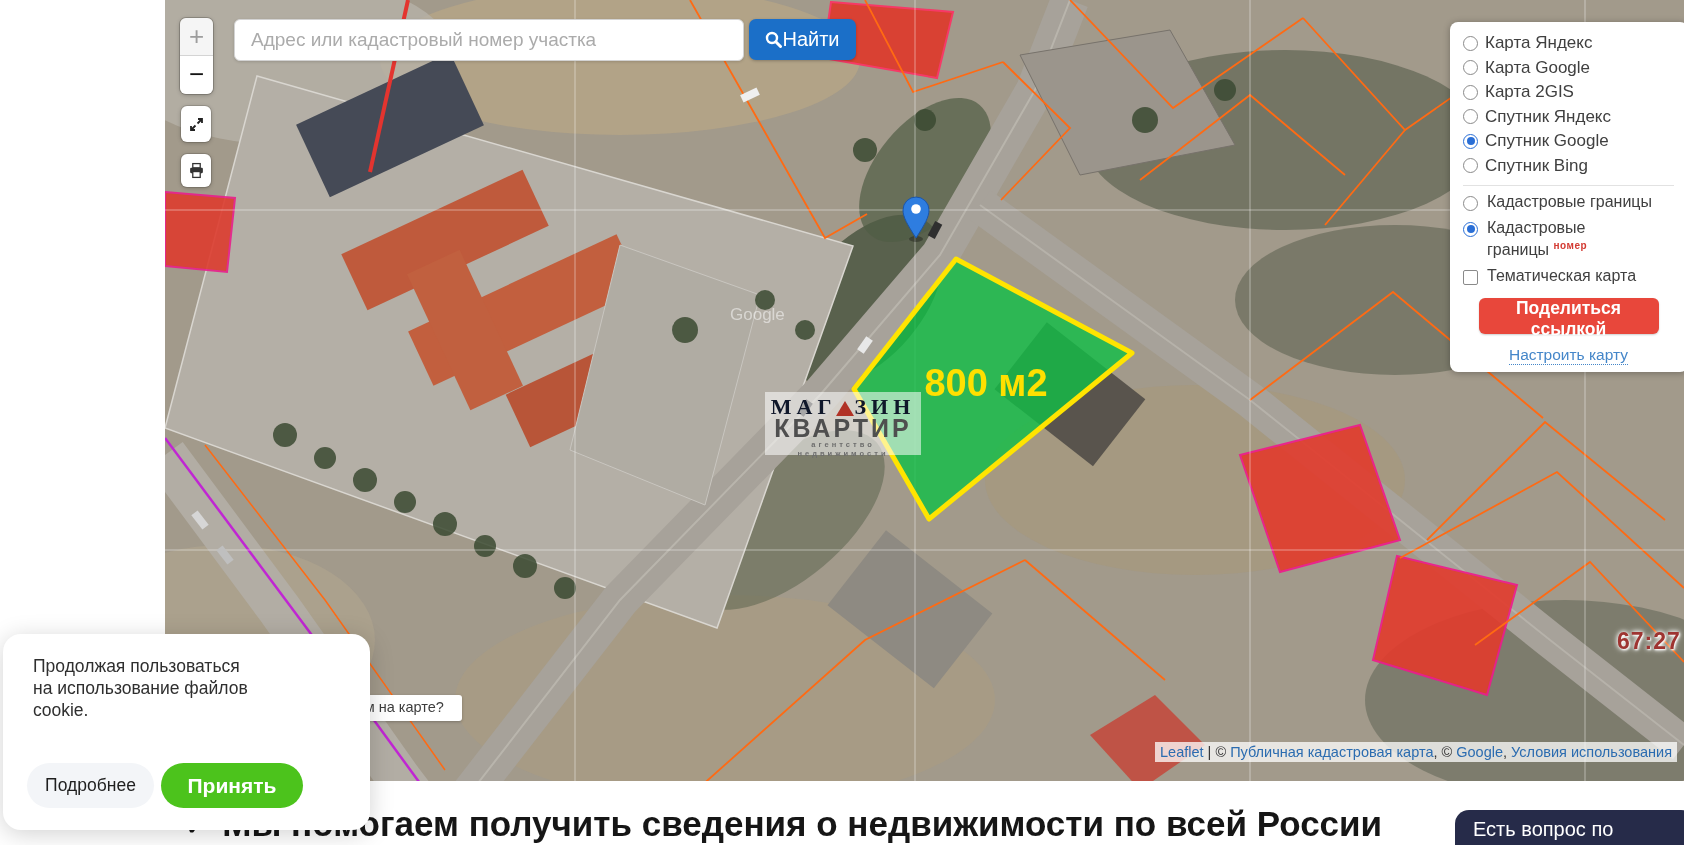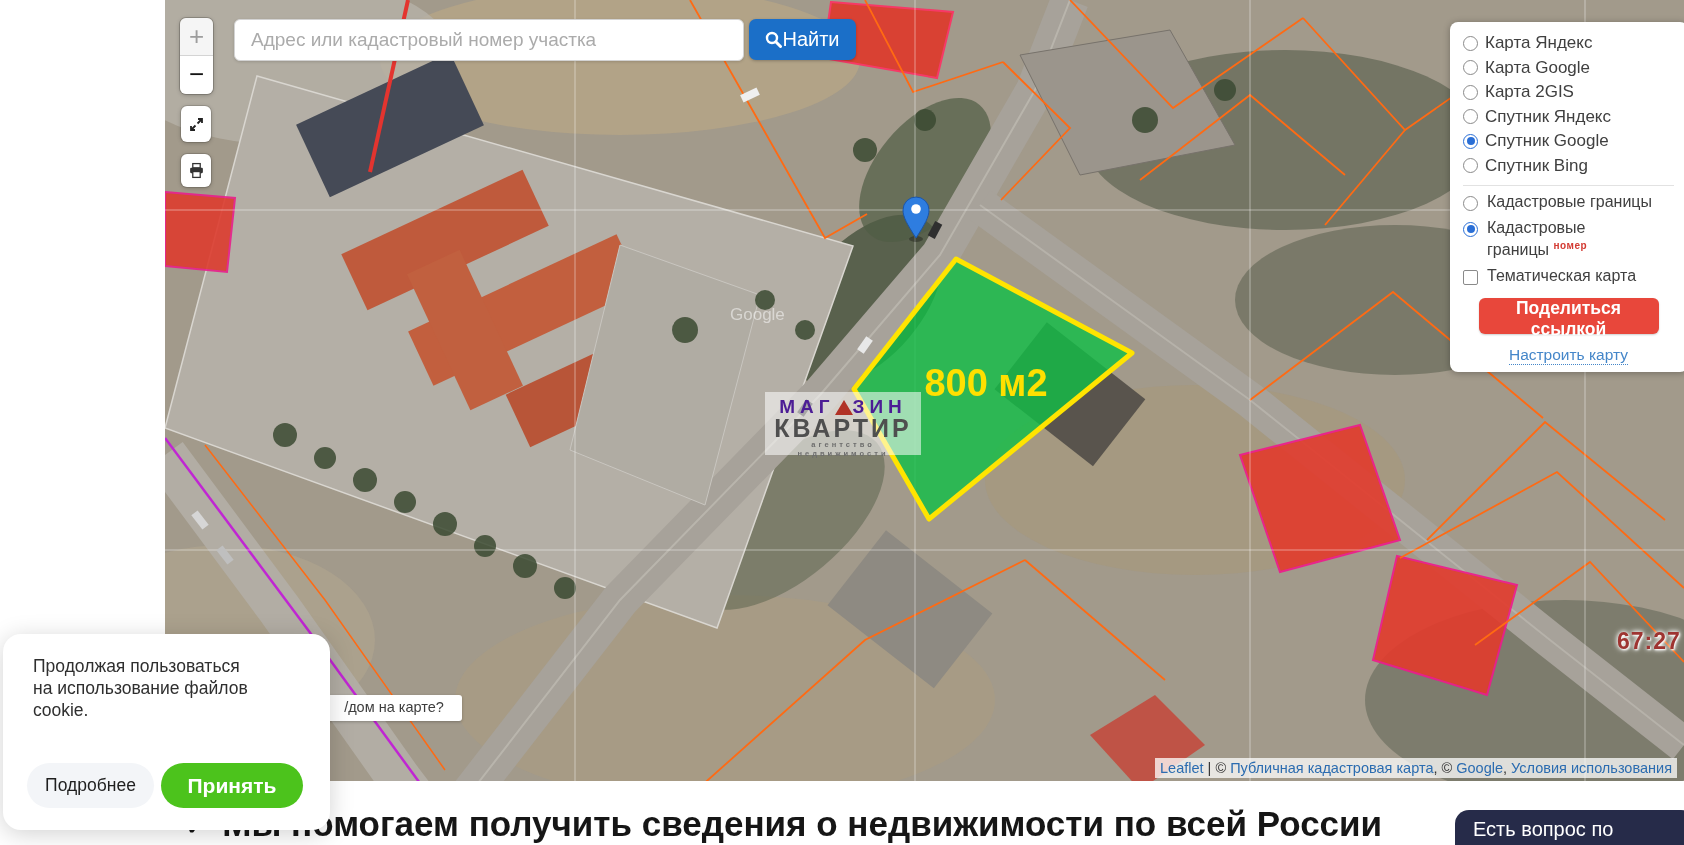--- a/index.html
+++ b/index.html
@@ -6,36 +6,36 @@
   html,body { background:#fff; }
   body { font-family:"Liberation Sans","DejaVu Sans",sans-serif; }
   #app { position:relative; width:1684px; height:845px; overflow:hidden; background:#fff; }
 
   
   #map { position:absolute; left:165px; top:0; width:1519px; height:781px; overflow:hidden; background:#a79f90; }
   #map svg { position:absolute; left:0; top:0; }
 
   .map-watermark { position:absolute; left:600px; top:392px; width:156px; height:63px;
     background:rgba(255,255,255,.55); text-align:center; padding-top:5px; z-index:8; }
-  .map-watermark .l1 { font-size:19px; font-weight:bold; color:#4c1d95; letter-spacing:5px; line-height:19px; }
+  .map-watermark .l1 { font-size:22px; font-weight:bold; color:#0f172a; letter-spacing:5px; line-height:19px;font-family:Liberation Serif, serif; }
   .map-watermark .tri { display:inline-block; width:0; height:0; border-left:9px solid transparent;
     border-right:9px solid transparent; border-bottom:15px solid #b13226; vertical-align:-2px; }
   .map-watermark .l2 { font-size:25px; font-weight:bold; color:#4f4f4f; letter-spacing:3px; line-height:24px; }
   .map-watermark .l3 { font-size:7.5px; font-weight:bold; color:#6d6d6d; letter-spacing:3px; }
 
   .google-ghost { position:absolute; left:565px; top:305px; font-size:17px; color:rgba(255,255,255,.5); z-index:7; }
 
   .district-label { position:absolute; left:1452px; top:628px; font-size:23px; font-weight:bold; color:#9e3431;
     text-shadow:0 0 4px #fff, 0 0 6px #fff, 1px 1px 2px #fff; z-index:7; letter-spacing:1px; }
 
   .map-tooltip { position:absolute; left:161px; top:695px; width:136px; height:26px; background:#fff;
     border-radius:3px; font-size:14.5px; color:#3d3d3d; text-align:center; line-height:25px; z-index:9;
     box-shadow:0 1px 3px rgba(0,0,0,.25); }
 
-  .attribution { position:absolute; right:7px; bottom:3px; height:20px; background:rgba(255,255,255,.75);
+  .attribution { position:absolute; right:7px; bottom:19px; height:20px; background:rgba(255,255,255,.75);
     font-size:14.5px; line-height:20px; padding:0 5px; color:#333; z-index:9; white-space:nowrap; }
   .attribution a { text-decoration:none; color:#2b6cb0; cursor:pointer; }
 
   
   .zoom-ctl { position:absolute; left:180px; top:18px; width:33px; z-index:20; border-radius:6px;
     box-shadow:0 0 0 1px rgba(0,0,0,.18), 0 1px 4px rgba(0,0,0,.25); overflow:hidden; }
   .zoom-ctl .zbtn { width:33px; height:38px; text-align:center; font-size:26px; line-height:36px; cursor:pointer; }
   .zoom-ctl .zin  { background:#f5f5f5; color:#9d9d9d; border-bottom:1px solid #d4d4d4; }
   .zoom-ctl .zout { background:#fff; color:#141414; }
 
@@ -70,21 +70,21 @@
   .lp-row2 .lbl { font-size:16px; color:#404040; margin-left:9px; line-height:18.5px; }
   sup.new-badge { color:#d33a32; font-size:10px; font-weight:bold; letter-spacing:.5px; }
   .share-btn { display:block; width:180px; height:36px; margin:13px auto 0 auto; background:#e8473b; border:none;
     border-radius:6px; color:#fff; font-size:17.5px; font-weight:600; cursor:pointer;
     font-family:"Liberation Sans","DejaVu Sans",sans-serif; box-shadow:0 1px 2px rgba(0,0,0,.2); }
   .configure-link { display:block; margin-top:12px; text-align:center; font-size:15.5px; color:#4486c9;
     text-decoration:none; border-bottom:none; cursor:pointer; }
   .configure-link span { border-bottom:1.5px dotted #4486c9; padding-bottom:1px; }
 
   
-  .cookie-card { position:absolute; left:3px; top:634px; width:327px; height:196px; background:#fff;
+  .cookie-card { position:absolute; left:3px; top:634px; width:367px; height:196px; background:#fff;
     border-radius:18px; z-index:40; box-shadow:0 4px 24px rgba(0,0,0,.18); padding:21px 8px 0 30px; }
   .cookie-card .txt { font-size:17.5px; color:#2f2f2f; line-height:22px; }
   .cookie-btns { position:absolute; left:24px; top:129px; display:flex; gap:7px; }
   .btn-more { width:127px; height:45px; border:none; border-radius:24px; background:#f3f5f8; color:#1f1f1f;
     font-size:17.5px; cursor:pointer; font-family:"Liberation Sans","DejaVu Sans",sans-serif; }
   .btn-accept { width:142px; height:45px; border:none; border-radius:24px; background:#4cc31c; color:#fff;
     font-size:21px; font-weight:bold; cursor:pointer; font-family:"Liberation Sans","DejaVu Sans",sans-serif; }
 
   
   .headline { position:absolute; left:183px; top:804px; font-size:35px; font-weight:bold; color:#161616;

